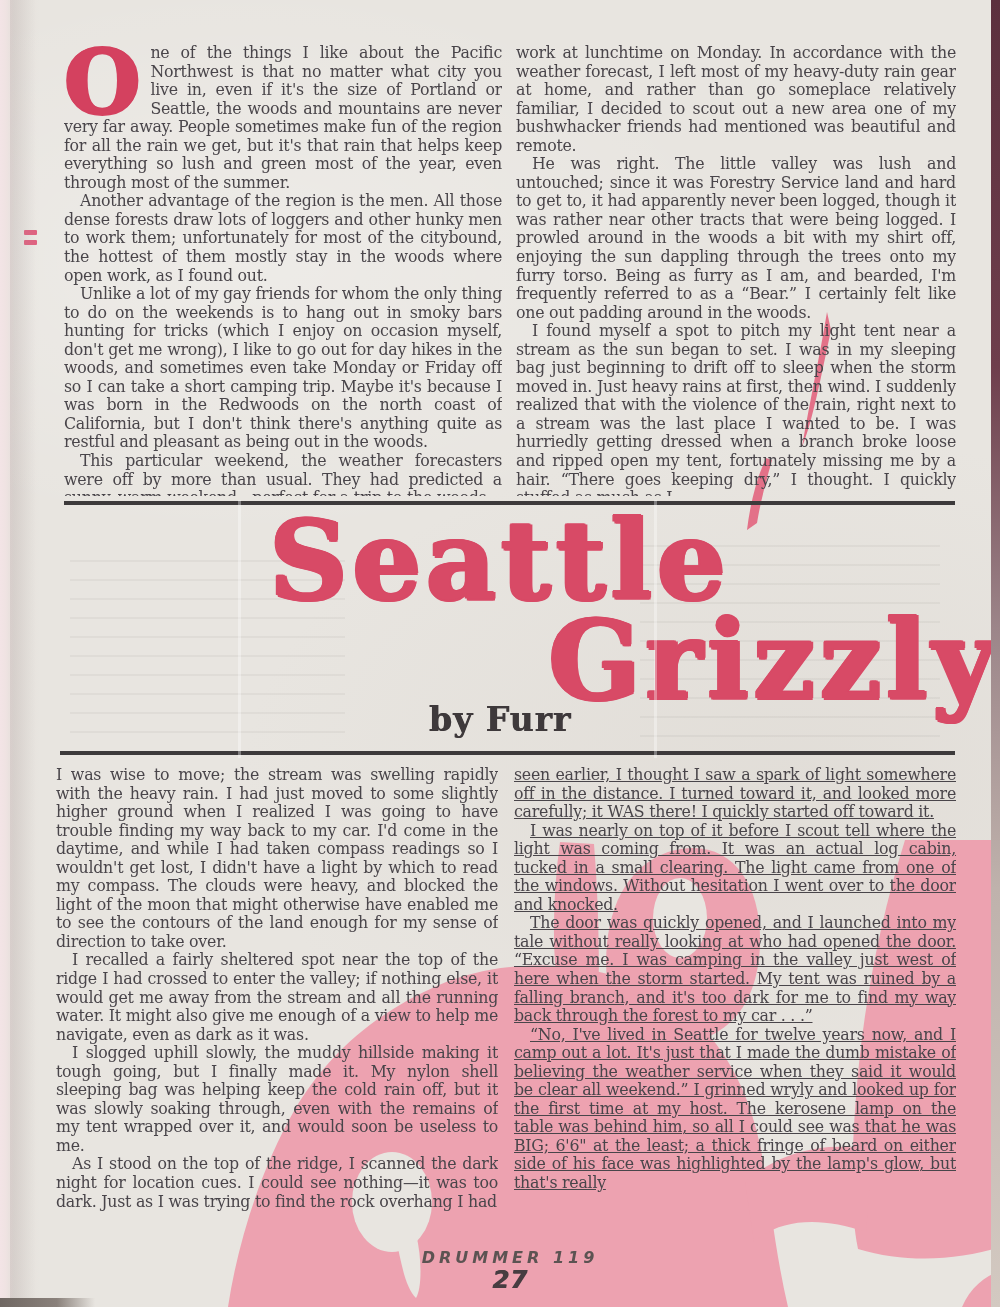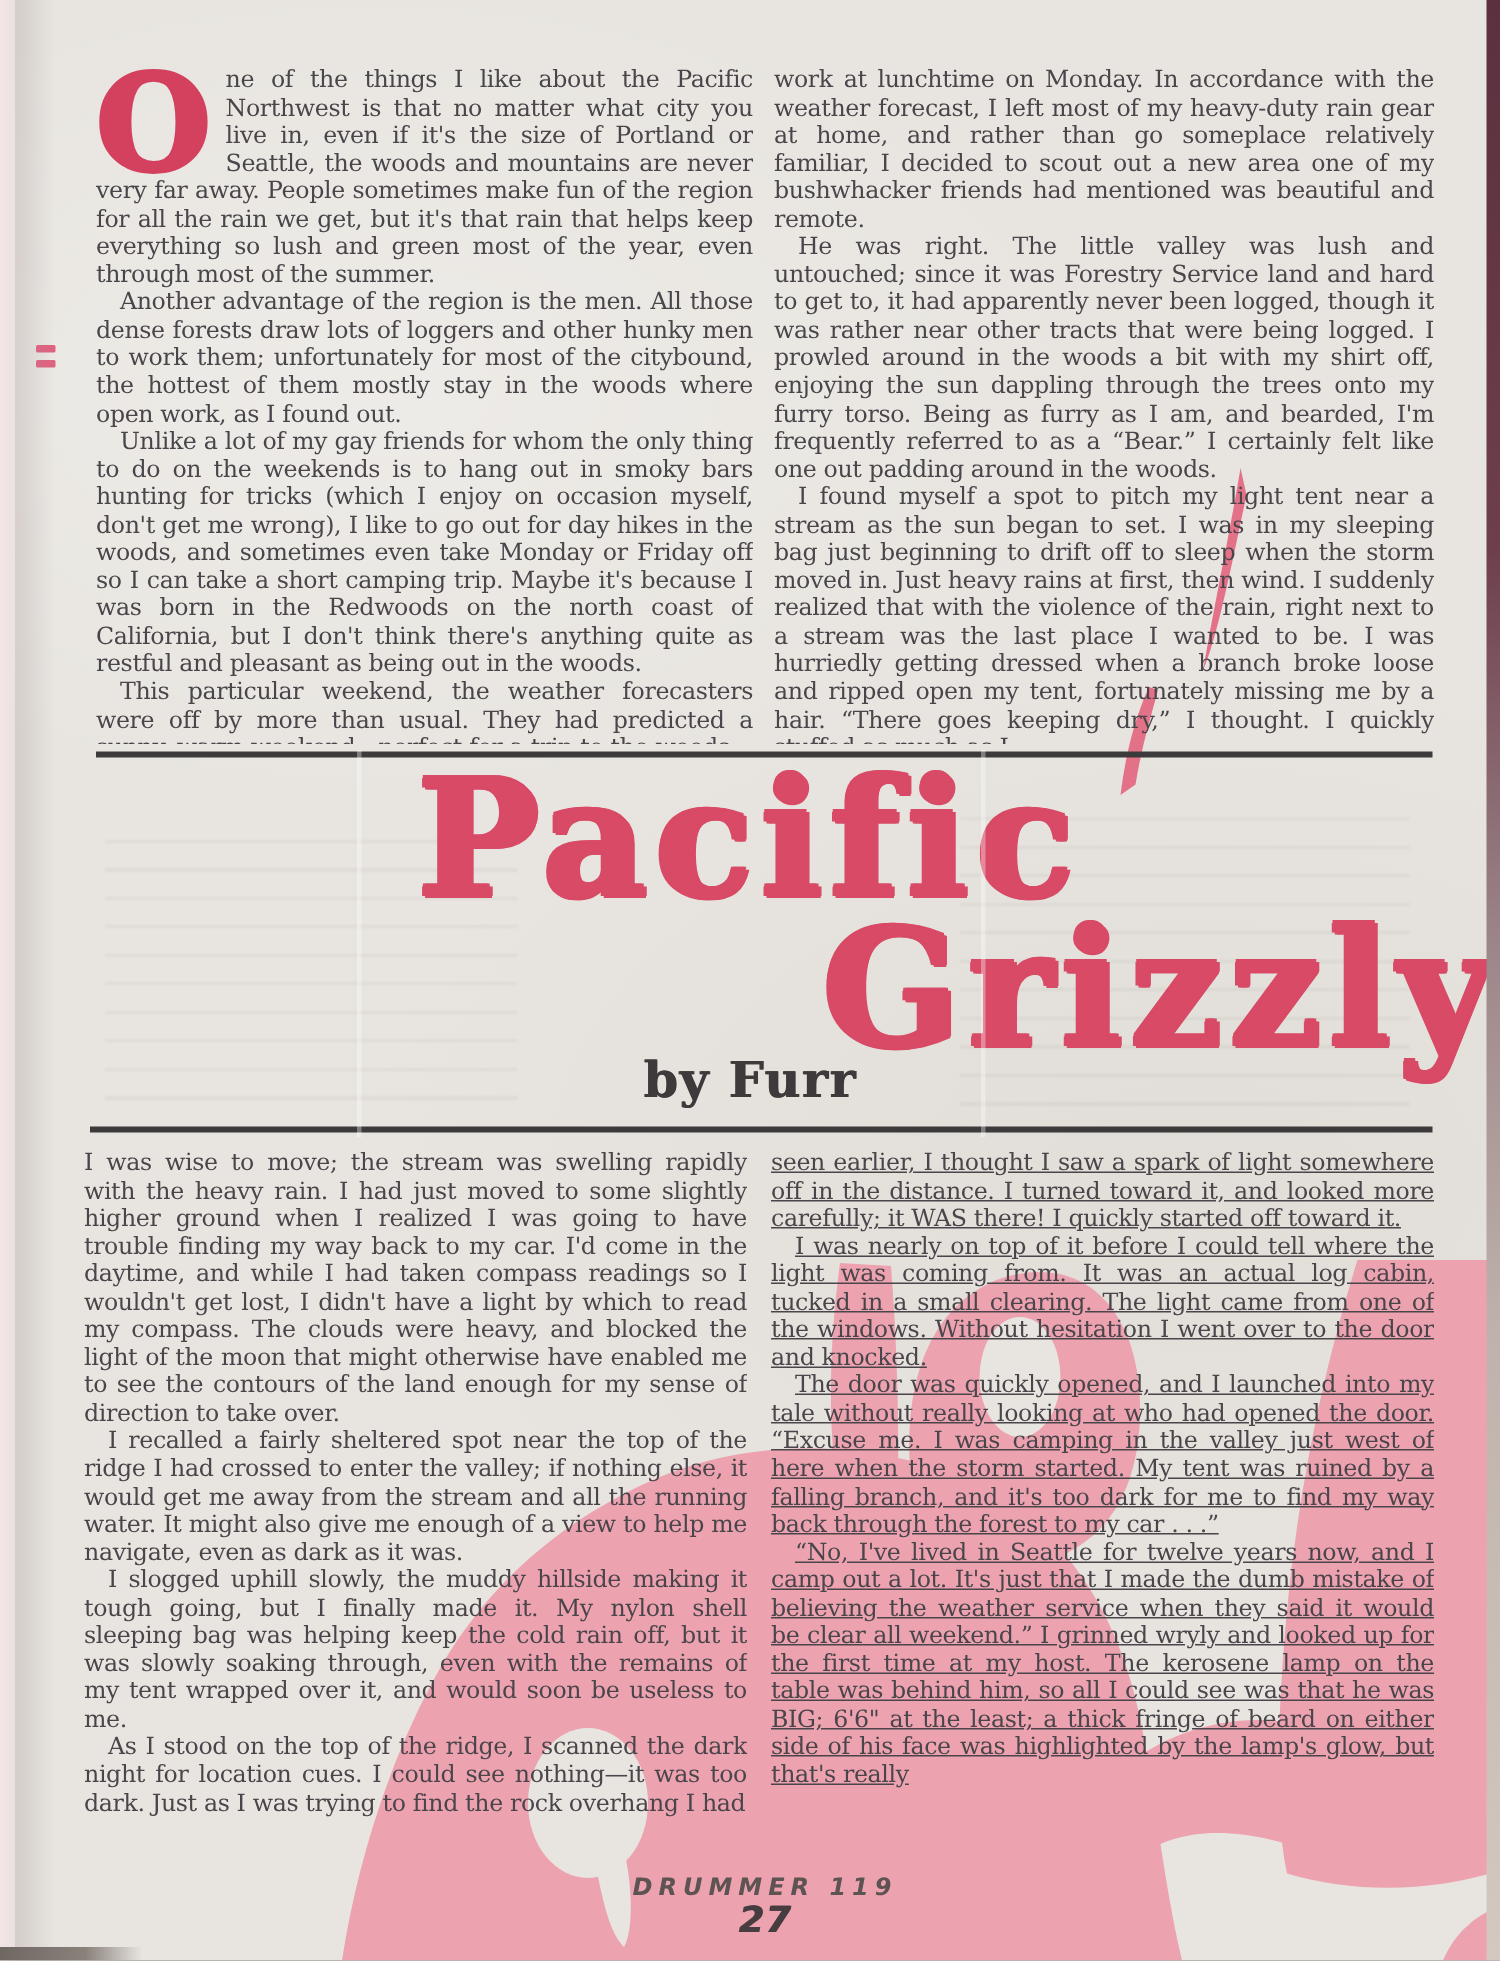--- a/index.html
+++ b/index.html
@@ -132,34 +132,34 @@
     <p>Unlike a lot of my gay friends for whom the only thing to do on the weekends is to hang out in smoky bars hunting for tricks (which I enjoy on occasion myself, don't get me wrong), I like to go out for day hikes in the woods, and sometimes even take Monday or Friday off so I can take a short camping trip. Maybe it's because I was born in the Redwoods on the north coast of California, but I don't think there's anything quite as restful and pleasant as being out in the woods.</p>
     <p>This particular weekend, the weather forecasters were off by more than usual. They had predicted a sunny, warm weekend—perfect for a trip to the woods—so I left</p>
   </div>
   <div class="col" id="col-tr">
     <p>work at lunchtime on Monday. In accordance with the weather forecast, I left most of my heavy-duty rain gear at home, and rather than go someplace relatively familiar, I decided to scout out a new area one of my bushwhacker friends had mentioned was beautiful and remote.</p>
     <p>He was right. The little valley was lush and untouched; since it was Forestry Service land and hard to get to, it had apparently never been logged, though it was rather near other tracts that were being logged. I prowled around in the woods a bit with my shirt off, enjoying the sun dappling through the trees onto my furry torso. Being as furry as I am, and bearded, I'm frequently referred to as a “Bear.” I certainly felt like one out padding around in the woods.</p>
     <p>I found myself a spot to pitch my light tent near a stream as the sun began to set. I was in my sleeping bag just beginning to drift off to sleep when the storm moved in. Just heavy rains at first, then wind. I suddenly realized that with the violence of the rain, right next to a stream was the last place I wanted to be. I was hurriedly getting dressed when a branch broke loose and ripped open my tent, fortunately missing me by a hair. “There goes keeping dry,” I thought. I quickly stuffed as much as I</p>
   </div>
 
   <div class="rule" id="rule-top"></div>
-  <div class="title-line" id="title1">Pacific</div>
+  <div class="title-line" id="title1">Seattle</div>
   <div class="title-line" id="title2">Grizzly</div>
   <div id="byline">by Furr</div>
   <div class="rule" id="rule-bottom"></div>
 
   <div class="col" id="col-bl">
     <p>I was wise to move; the stream was swelling rapidly with the heavy rain. I had just moved to some slightly higher ground when I realized I was going to have trouble finding my way back to my car. I'd come in the daytime, and while I had taken compass readings so I wouldn't get lost, I didn't have a light by which to read my compass. The clouds were heavy, and blocked the light of the moon that might otherwise have enabled me to see the contours of the land enough for my sense of direction to take over.</p>
     <p>I recalled a fairly sheltered spot near the top of the ridge I had crossed to enter the valley; if nothing else, it would get me away from the stream and all the running water. It might also give me enough of a view to help me navigate, even as dark as it was.</p>
     <p>I slogged uphill slowly, the muddy hillside making it tough going, but I finally made it. My nylon shell sleeping bag was helping keep the cold rain off, but it was slowly soaking through, even with the remains of my tent wrapped over it, and would soon be useless to me.</p>
     <p>As I stood on the top of the ridge, I scanned the dark night for location cues. I could see nothing—it was too dark. Just as I was trying to find the rock overhang I had</p>
   </div>
   <div class="col" id="col-br">
     <p>seen earlier, I thought I saw a spark of light somewhere off in the distance. I turned toward it, and looked more carefully; it WAS there! I quickly started off toward it.</p>
-    <p>I was nearly on top of it before I could tell where the light was coming from. It was an actual log cabin, tucked in a small clearing. The light came from one of the windows. Without hesitation I went over to the door and knocked.</p>
+    <p>I was nearly on top of it before I scout tell where the light was coming from. It was an actual log cabin, tucked in a small clearing. The light came from one of the windows. Without hesitation I went over to the door and knocked.</p>
     <p>The door was quickly opened, and I launched into my tale without really looking at who had opened the door. “Excuse me. I was camping in the valley just west of here when the storm started. My tent was ruined by a falling branch, and it's too dark for me to find my way back through the forest to my car . . .”</p>
     <p>“No, I've lived in Seattle for twelve years now, and I camp out a lot. It's just that I made the dumb mistake of believing the weather service when they said it would be clear all weekend.” I grinned wryly and looked up for the first time at my host. The kerosene lamp on the table was behind him, so all I could see was that he was BIG; 6'6" at the least; a thick fringe of beard on either side of his face was highlighted by the lamp's glow, but that's really</p>
   </div>
 
   <div id="footer">
     <div id="footer-mag">DRUMMER 119</div>
     <div id="footer-page">27</div>
   </div>
 
   <div class="edge" id="edge-left"></div>

